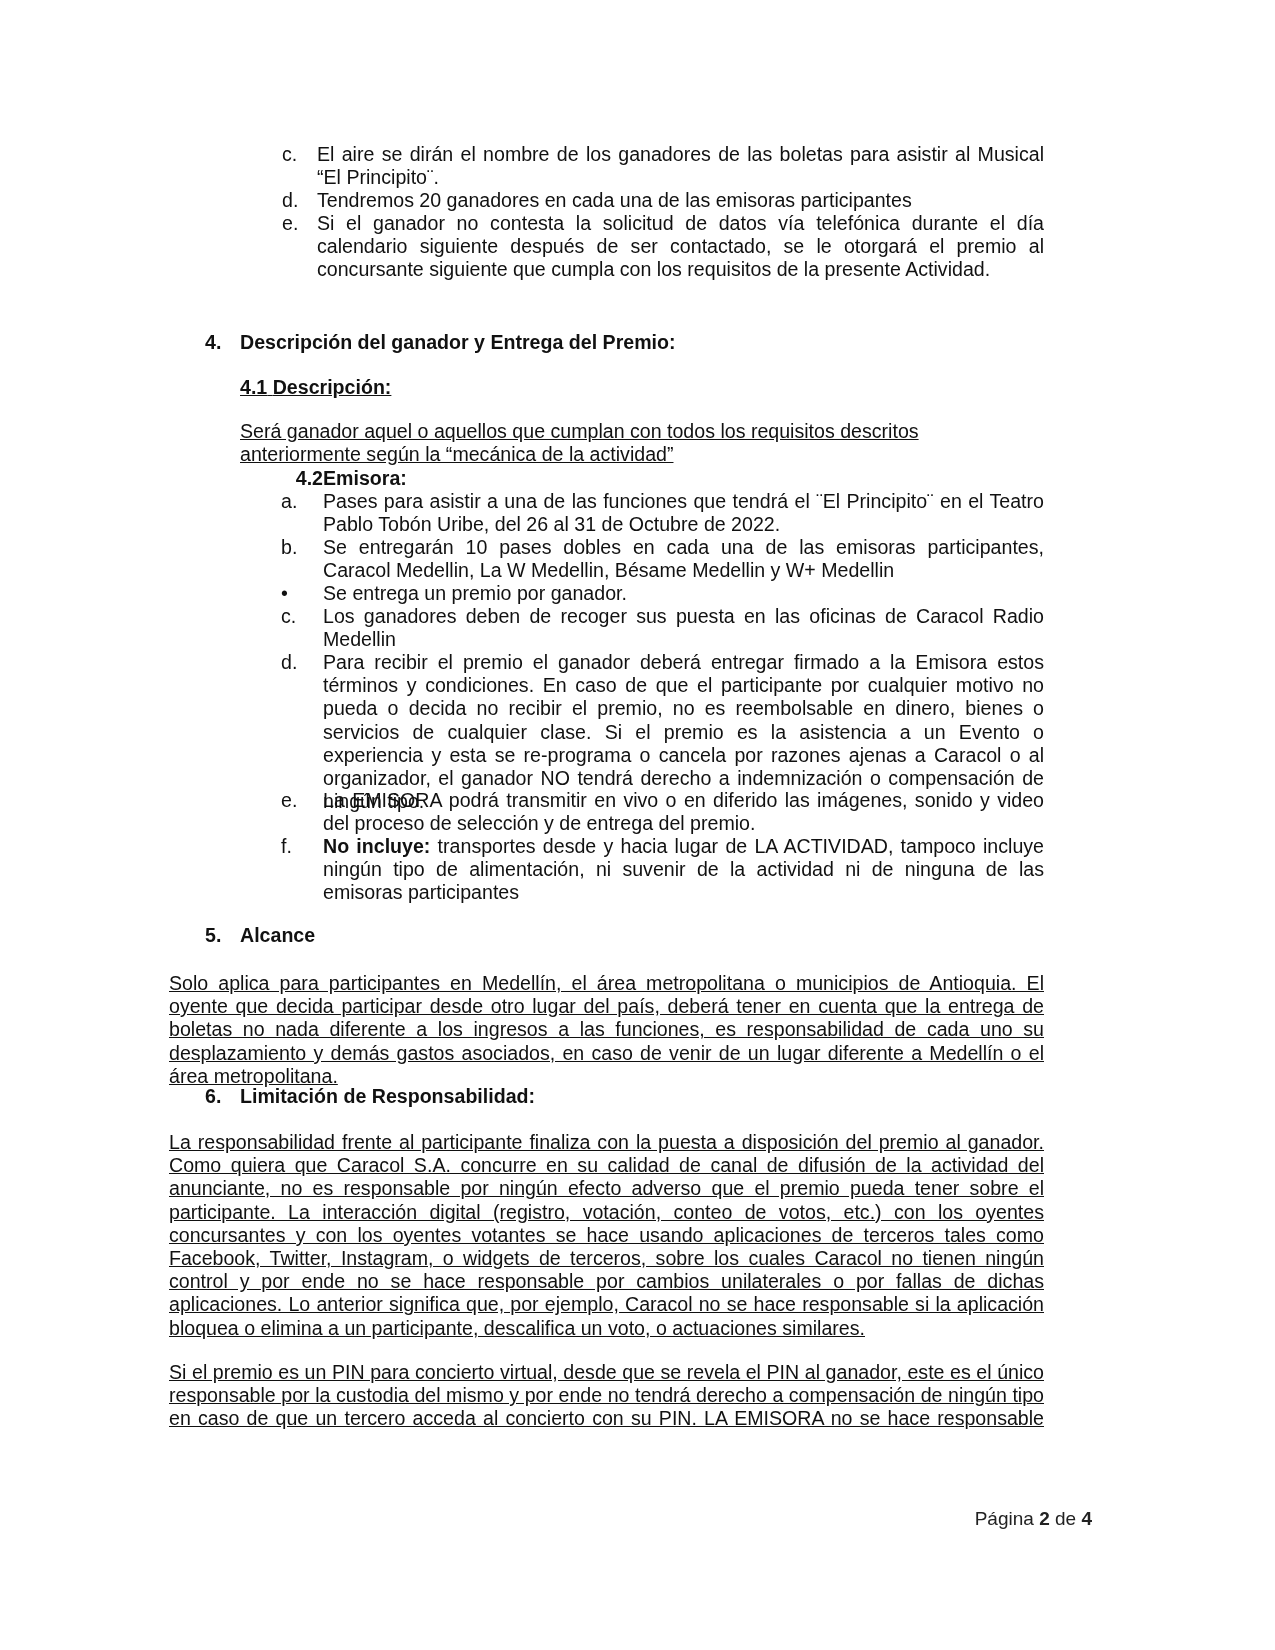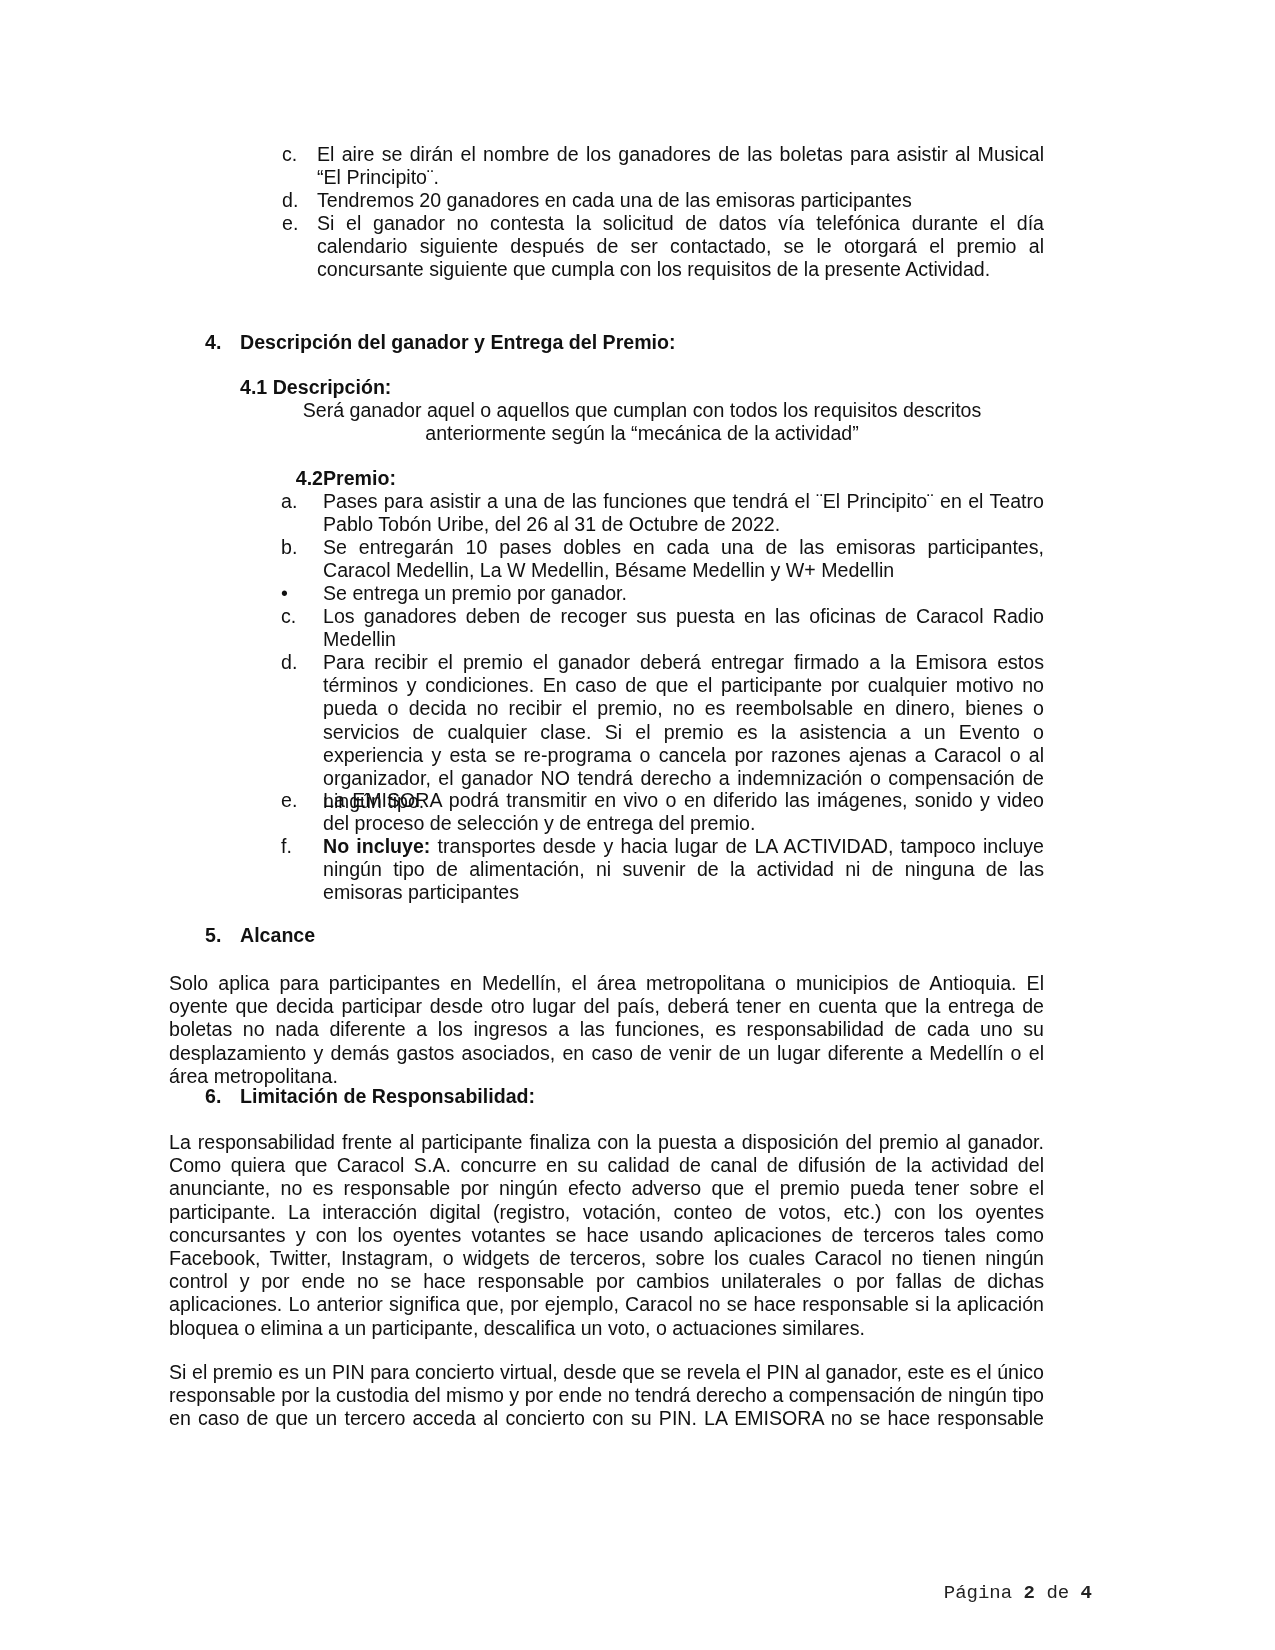--- a/index.html
+++ b/index.html
@@ -5,23 +5,23 @@
   html, body { margin: 0; padding: 0; background: #ffffff; }
   body { width: 1275px; height: 1650px; position: relative; overflow: hidden;
          font-family: "Liberation Sans", sans-serif; color: #111111; }
   .page { position: absolute; left: 0; top: 0; width: 1275px; height: 1650px; }
   .t { font-size: 19.6px; line-height: 23.2px; }
   .just { text-align: justify; text-align-last: left; }
   .item { position: absolute; display: flex; }
   .lbl { flex: 0 0 auto; }
   .txt { flex: 1 1 auto; }
   .b { font-weight: bold; }
-  .abs { position: absolute; }
-  .footer { position: absolute; left: 900px; top: 1582px; width: 192px; text-align: right;
-            font-family: Liberation Mono, monospace; font-size: 19px; color: #222; }
+  .abs { position: absolute; text-decoration: underline; }
+  .footer { position: absolute; left: 900px; top: 1508px; width: 192px; text-align: right;
+            font-family: Liberation Sans, sans-serif; font-size: 19px; color: #222; }
   .footer b { font-weight: bold; }
 </style>
 </head>
 <body>
 
 <div class="page">
 
   <div class="item t just" style="left:282px; top:143px; width:762px;">
     <span class="lbl" style="width:35px;">c.</span>
     <span class="txt">El aire se dirán el nombre de los ganadores de las boletas para asistir al Musical “El Principito¨.</span>
@@ -37,25 +37,25 @@
 
   <div class="item t b" style="left:205px; top:331px; width:860px;">
     <span class="lbl" style="width:35px;">4.</span>
     <span class="txt">Descripción del ganador y Entrega del Premio:</span>
   </div>
 
   <div class="abs t b" style="left:240px; top:376px;">
     <span>4.1</span>
     <span>Descripción:</span>
   </div>
-  <div class="abs t" style="left:240px; top:399px; width:804px;text-align:center;">Será ganador aquel o aquellos que cumplan con todos los requisitos descritos anteriormente según la “mecánica de la actividad”</div>
+  <div class="abs t" style="left:240px; top:420px; width:804px;">Será ganador aquel o aquellos que cumplan con todos los requisitos descritos anteriormente según la “mecánica de la actividad”</div>
 
   <div class="item t b" style="left:281px; top:467px; width:400px;">
     <span class="lbl" style="width:42px;text-align:right;">4.2</span>
-    <span class="txt">Premio:</span>
+    <span class="txt">Emisora:</span>
   </div>
 
   <div class="item t just" style="left:281px; top:490px; width:763px;">
     <span class="lbl" style="width:42px;">a.</span>
     <span class="txt">Pases para asistir a una de las funciones que tendrá el ¨El Principito¨ en el Teatro Pablo Tobón Uribe, del 26 al 31 de Octubre de 2022.</span>
   </div>
   <div class="item t just" style="left:281px; top:536px; width:763px;">
     <span class="lbl" style="width:42px;">b.</span>
     <span class="txt">Se entregarán 10 pases dobles en cada una de las emisoras participantes, Caracol Medellin, La W Medellin, Bésame Medellin y W+ Medellin</span>
   </div>

